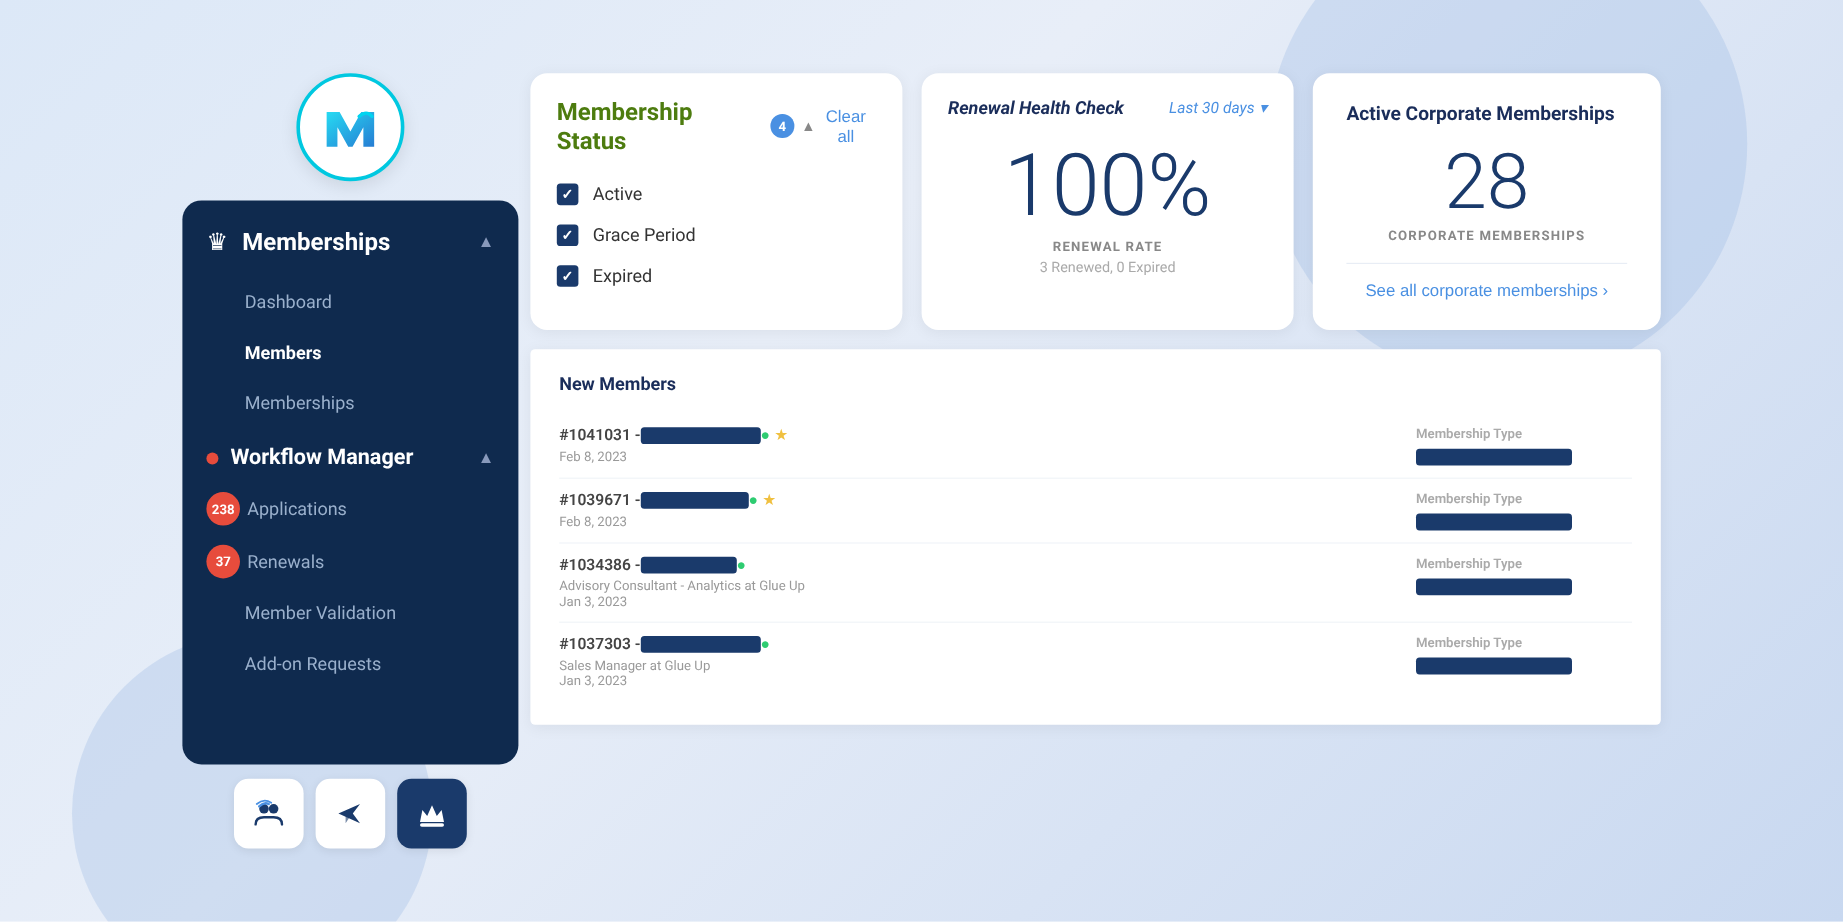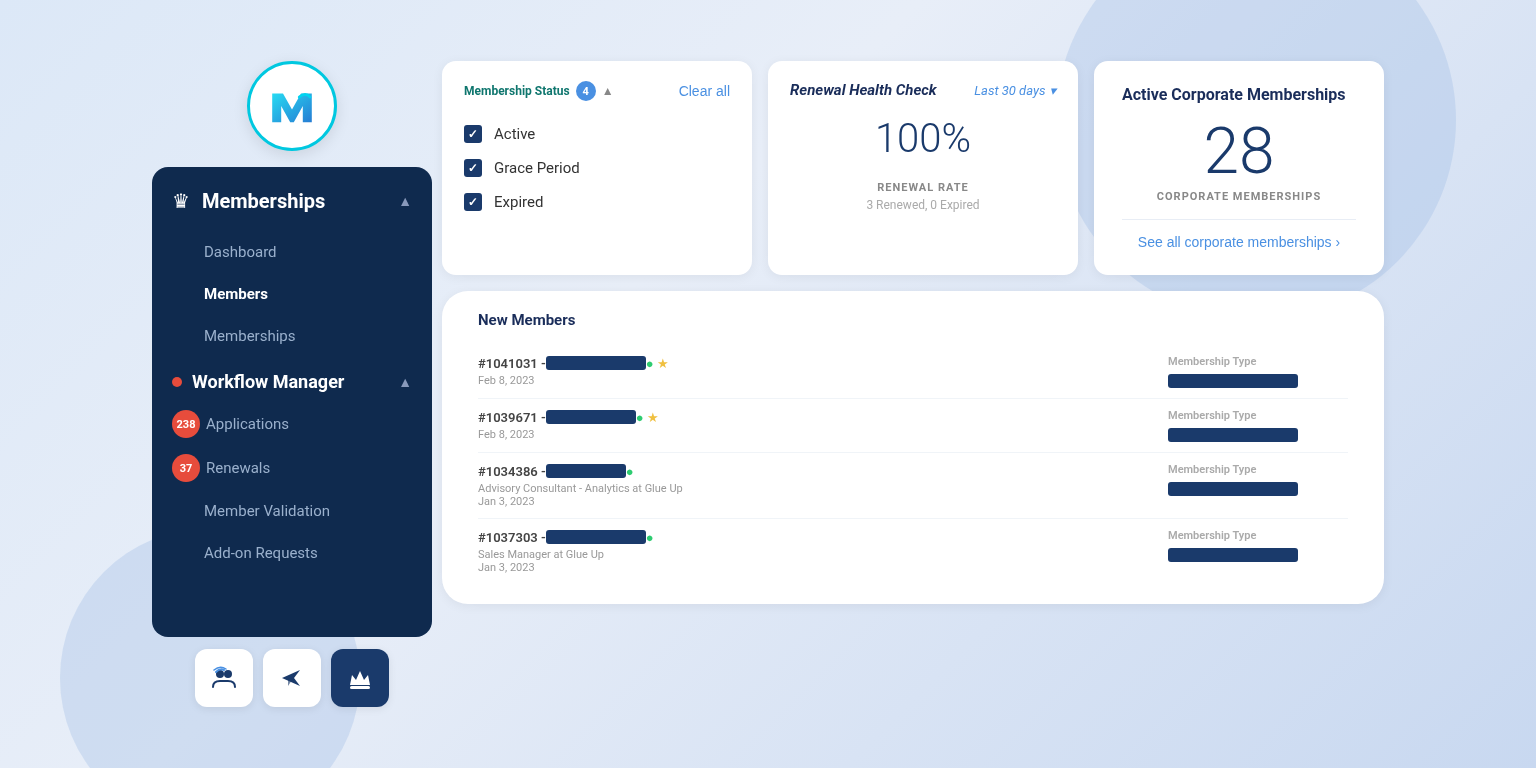--- a/index.html
+++ b/index.html
@@ -226,23 +226,23 @@
       margin-bottom: 16px;
     }
 
     .status-title-row {
       display: flex;
       align-items: center;
       gap: 6px;
     }
 
     .status-title {
-      font-size: 12px;
-      font-weight: 700;
-      color: #0f766e;
+      font-size: 20px;
+      font-weight: 700;
+      color: #4d7c0f;
     }
 
     .status-badge-count {
       background: #4a90e2;
       color: white;
       border-radius: 50%;
       width: 20px;
       height: 20px;
       font-size: 11px;
       font-weight: 700;
@@ -320,25 +320,25 @@
     .last-30-days {
       display: flex;
       align-items: center;
       gap: 4px;
       font-size: 13px;
       color: #4a90e2;
       cursor: pointer;
     }
 
     .renewal-percent {
-      font-size: 40px;
+      font-size: 72px;
       font-weight: 300;
       color: #1a3a6b;
       line-height: 1;
-      margin-bottom: 22px;
+      margin-bottom: 8px;
     }
 
     .renewal-rate-label {
       font-size: 11px;
       font-weight: 700;
       color: #888;
       letter-spacing: 1px;
       text-transform: uppercase;
       margin-bottom: 4px;
     }
@@ -395,22 +395,22 @@
       cursor: pointer;
       text-decoration: none;
       background: none;
       border: none;
       padding: 0;
     }
 
     
     .new-members-card {
       background: white;
-      border-radius: 26px;
-      padding: 20px 36px;
+      border-radius: 4px;
+      padding: 20px 24px;
       flex: 1;
       box-shadow: 0 2px 12px rgba(0,0,0,0.06);
     }
 
     .new-members-title {
       font-size: 15px;
       font-weight: 700;
       color: #1a2d5a;
       margin-bottom: 16px;
     }

